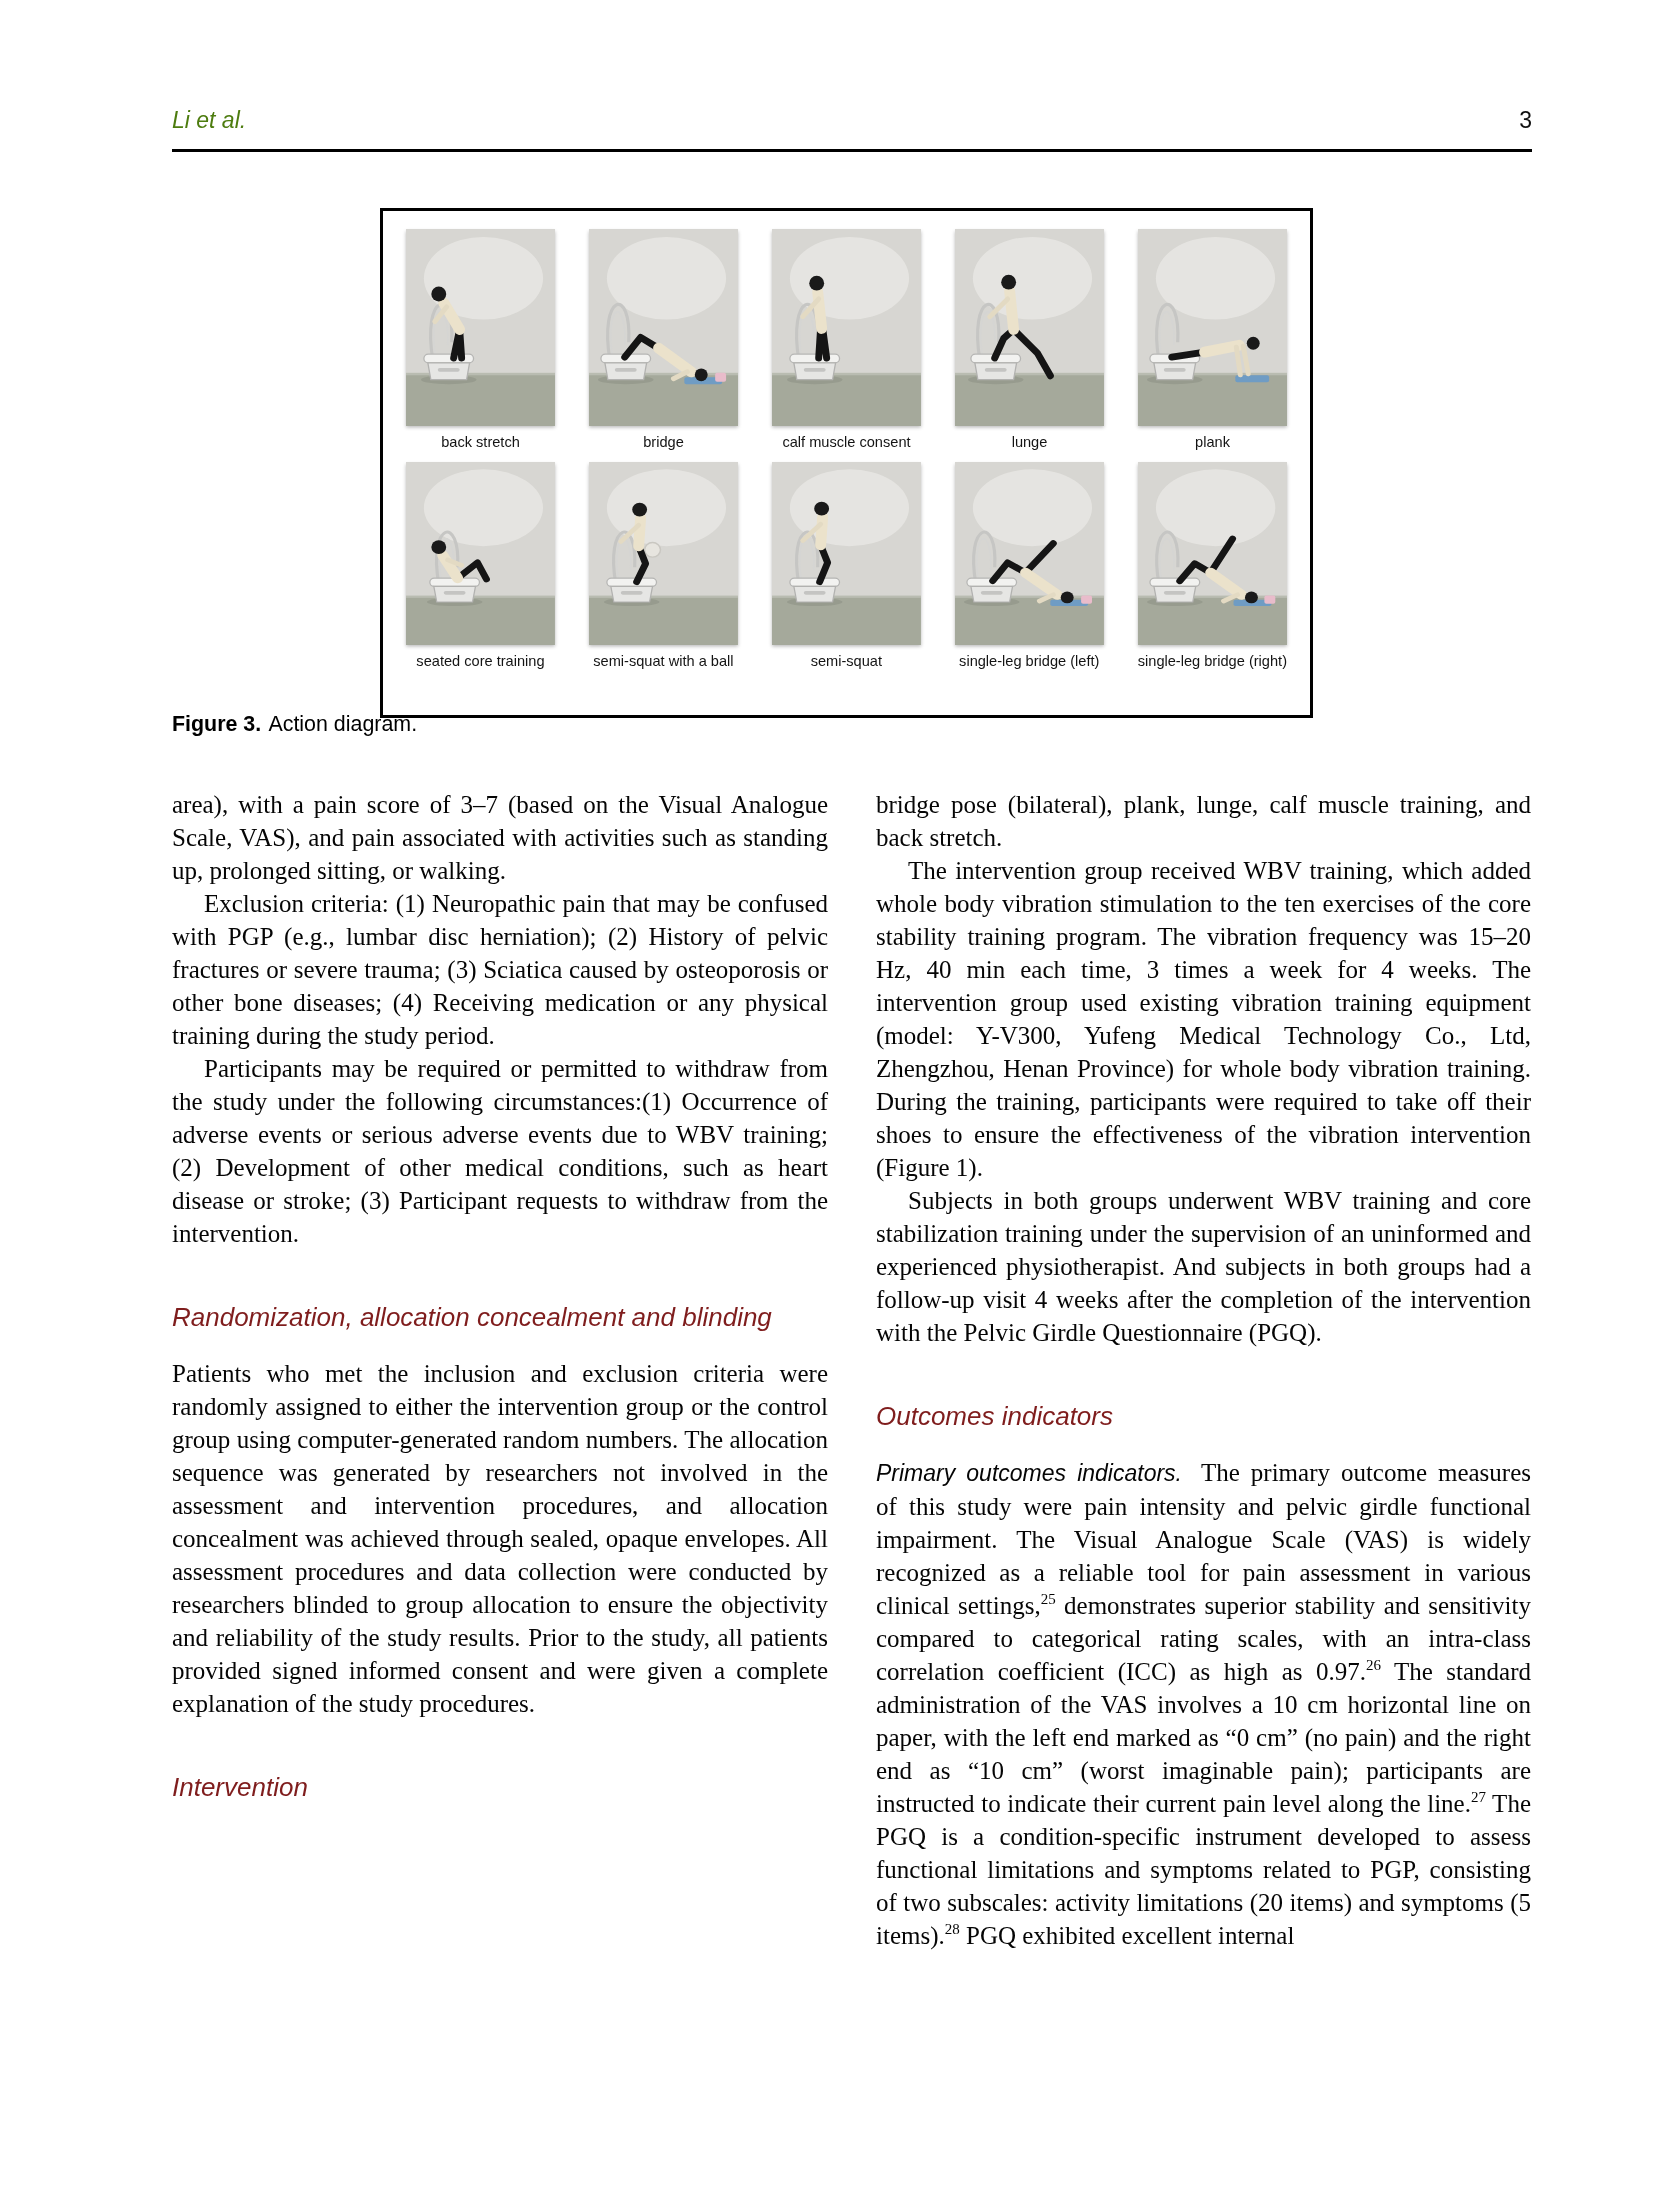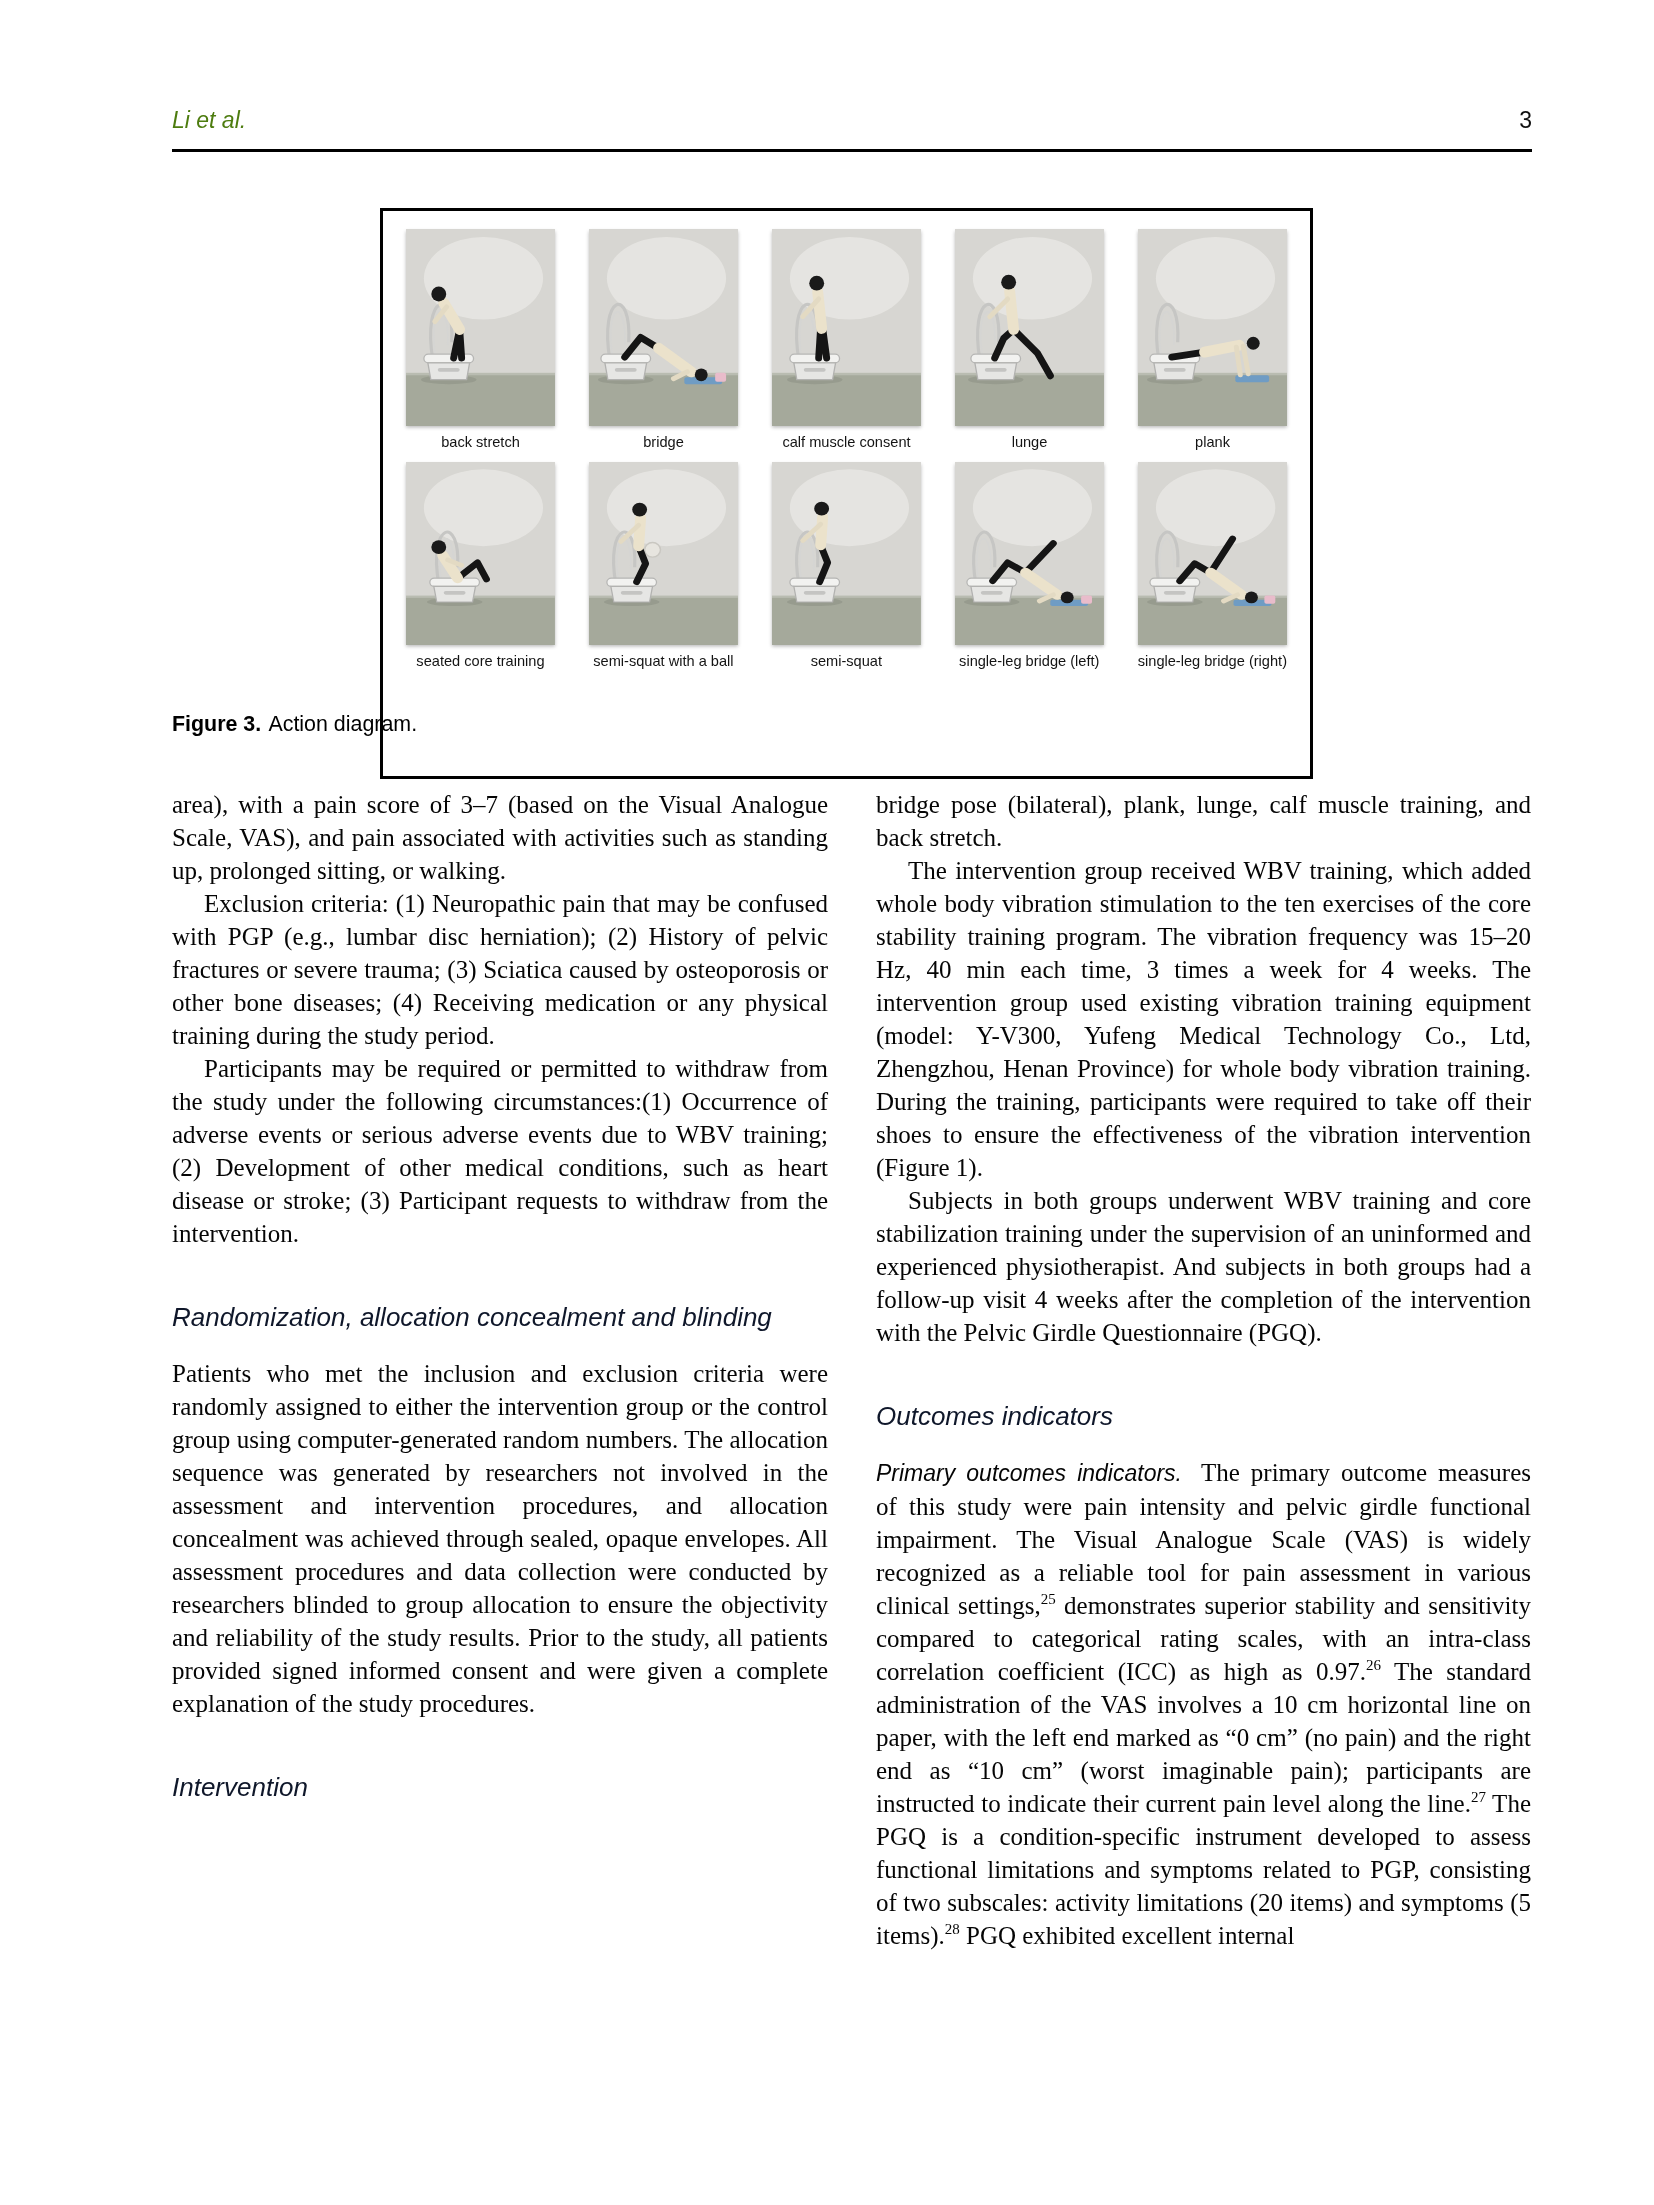--- a/index.html
+++ b/index.html
@@ -7,21 +7,21 @@
         font-family:"Liberation Serif",serif;-webkit-font-smoothing:antialiased;overflow:hidden;}
 
   
   .running-head{position:absolute;left:172px;top:107px;font-family:"Liberation Sans",sans-serif;
         font-style:italic;font-size:23px;color:#4d7c0f;}
   .page-num{position:absolute;left:172px;top:107px;width:1360px;text-align:right;
         font-family:"Liberation Sans",sans-serif;font-size:23px;color:#111;}
   .head-rule{position:absolute;left:172px;top:149px;width:1360px;height:2.6px;background:#000;}
 
   
-  .figure-box{position:absolute;left:380px;top:208px;width:933px;height:571px;
+  .figure-box{position:absolute;left:380px;top:208px;width:933px;height:510px;
         border:3.1px solid #000;box-sizing:border-box;background:#fff;padding:17.7px 23px 0 23px;}
   .fig-row{display:grid;grid-template-columns:repeat(5,1fr);column-gap:34px;}
   .fig-cell{display:flex;flex-direction:column;align-items:center;}
   .photo{width:100%;box-shadow:0 1.6px 3.6px rgba(0,0,0,.28);background:#d7d6d2;}
   .row1 .photo{height:197px;}
   .row2 .photo{height:183px;}
   .photo svg{display:block;width:100%;height:100%;}
   .photo-label{font-family:"Liberation Sans",sans-serif;font-size:14.6px;color:#141414;
         margin:8.3px 0 11.5px 0;text-align:center;white-space:nowrap;line-height:1.1;}
 
@@ -30,21 +30,21 @@
   .caption .cap-label{font-weight:bold;margin-right:7.3px;}
 
   
   .col{position:absolute;top:788px;width:656px;font-size:25px;line-height:33px;
         text-align:justify;color:#050505;}
   .col-left{left:172px;}
   .col-right{left:876px;width:655px;}
   .col p{margin:0;}
   .ind{text-indent:32px;}
   .sect{font-family:"Liberation Sans",sans-serif;font-style:italic;font-weight:normal;
-        font-size:26px;line-height:30px;margin:52px 0 25px 0;text-align:left;color:#0f172a;}
+        font-size:26px;line-height:30px;margin:52px 0 25px 0;text-align:left;color:#7f1d1d;}
   .runin{font-family:"Liberation Sans",sans-serif;font-style:italic;font-size:23px;
         margin-right:19px;}
   sup{font-size:15px;line-height:0;vertical-align:10px;}
 </style>
 </head>
 <body>
 
 <div class="page">
 
   <div class="running-head">Li et al.</div>

